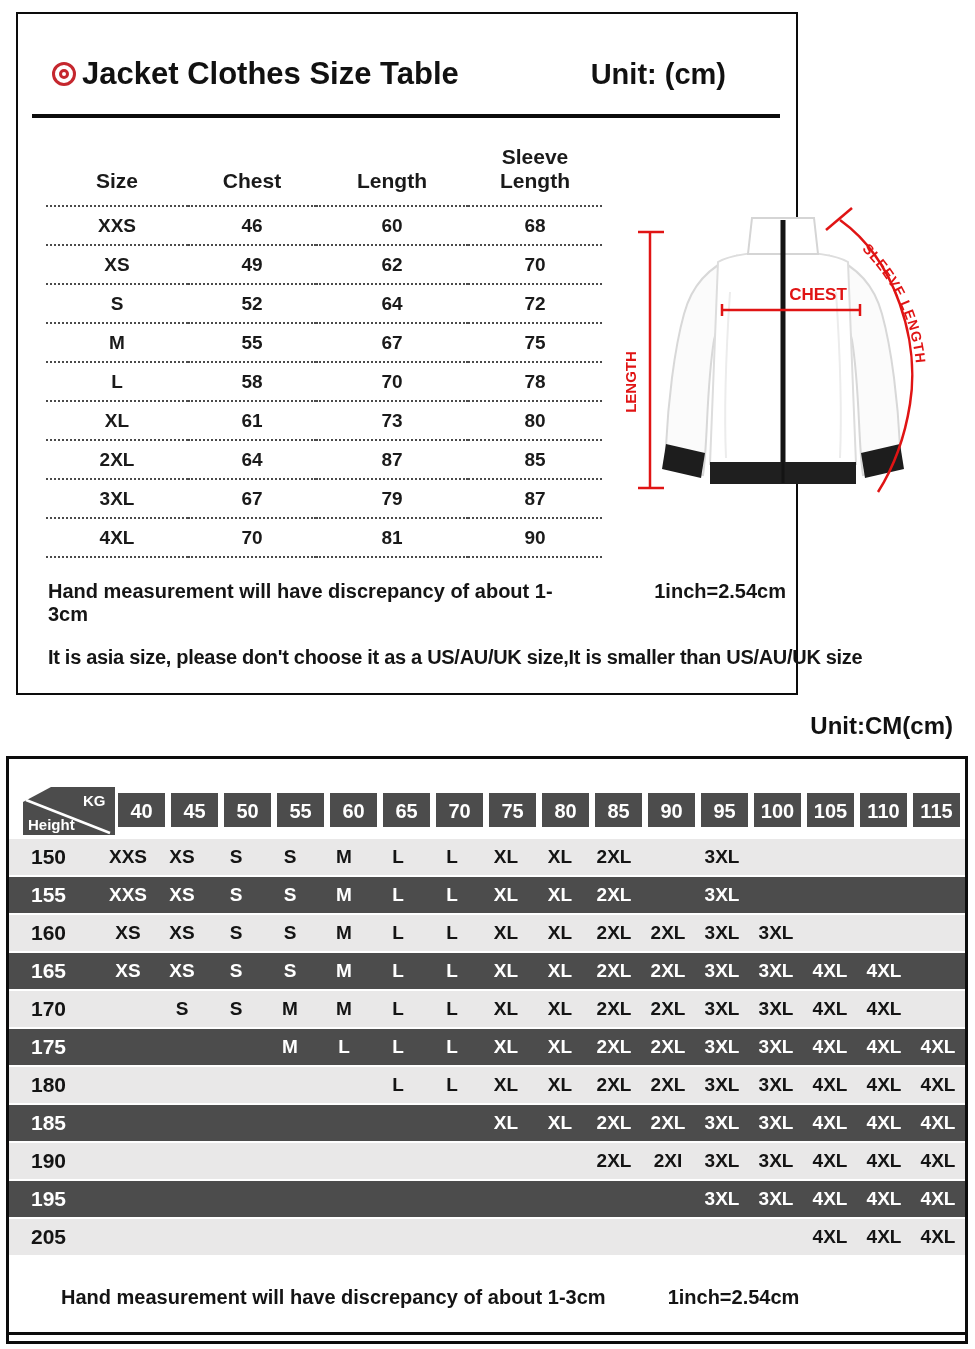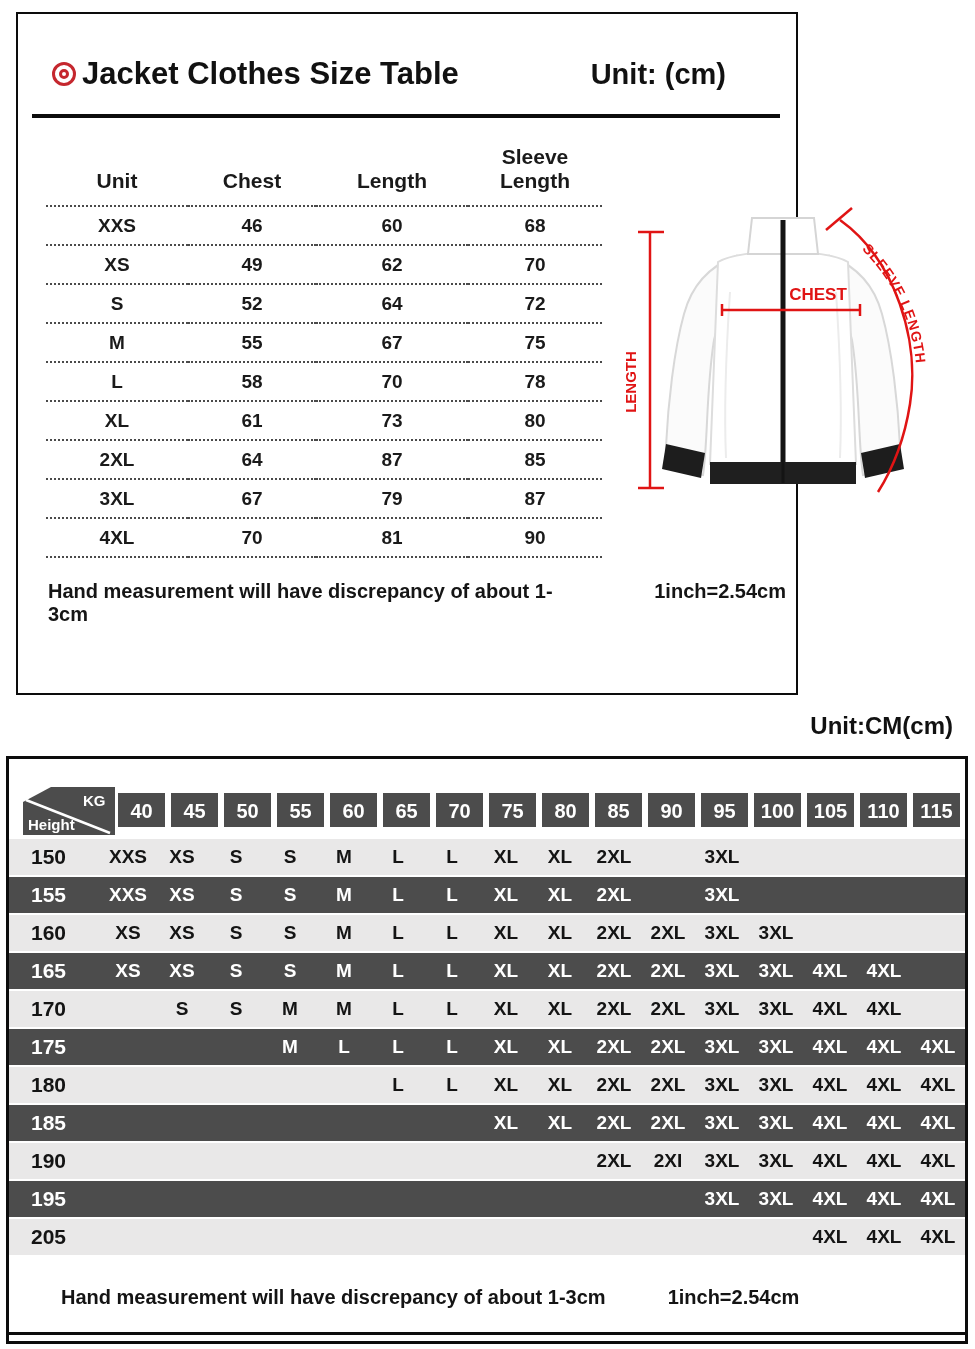--- a/index.html
+++ b/index.html
@@ -71,21 +71,21 @@
 
     <table class="size-table">
       <colgroup>
           <col class="c1">
           <col class="c2">
           <col class="c3">
           <col class="c4">
         </colgroup>
       <thead>
           <tr>
-            <th>Unit</th>
+            <th>Size</th>
             <th>Chest</th>
             <th>Length</th>
             <th>Sleeve Length</th>
           </tr>
         </thead>
       <tbody>
           <tr>
             <th>XXS</th>
             <td>46</td>
             <td>60</td>
@@ -187,20 +187,21 @@
           <textPath href="#sleevePath" startOffset="4%">SLEEVE LENGTH</textPath>
         </text>
       </svg>
     </div>
 
     <div class="top-notes">
       <div class="note-line1">
         <span>Hand measurement will have discrepancy of about 1-3cm</span>
         <span class="conv">1inch=2.54cm</span>
       </div>
+      <div class="note-line2">It is asia size, please don't choose it as a US/AU/UK size,It is smaller than US/AU/UK size</div>
     </div>
   </div>
 
   <div class="unit-bottom">Unit:CM(cm)</div>
 
   <div class="matrix-box">
     <div class="m-header">
       <div class="m-corner">
         <svg width="92" height="48" viewBox="0 0 92 48">
           <polygon points="28,0 92,0 92,48 0,48 0,15" fill="#4c4c4c"></polygon>

